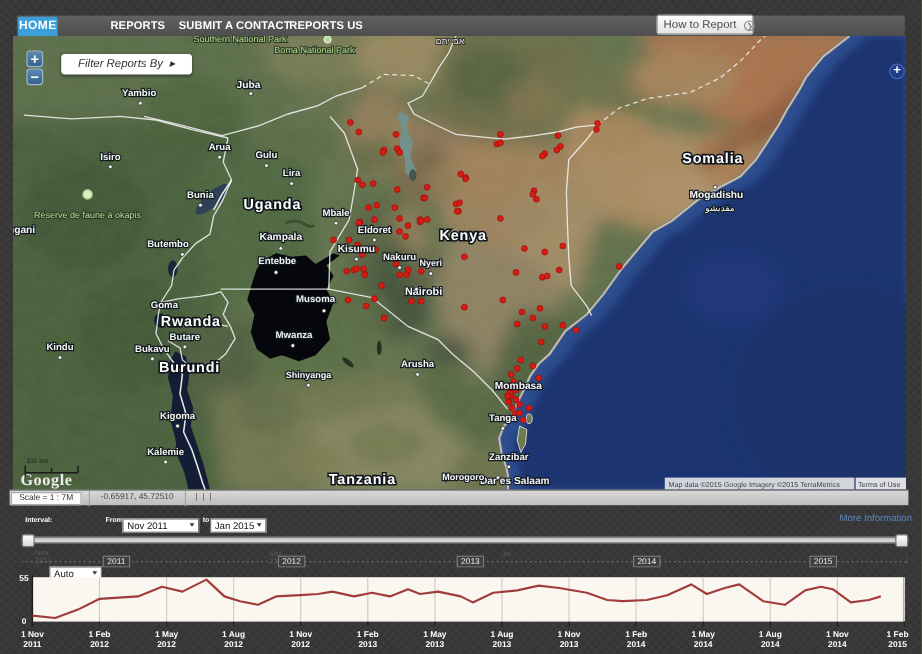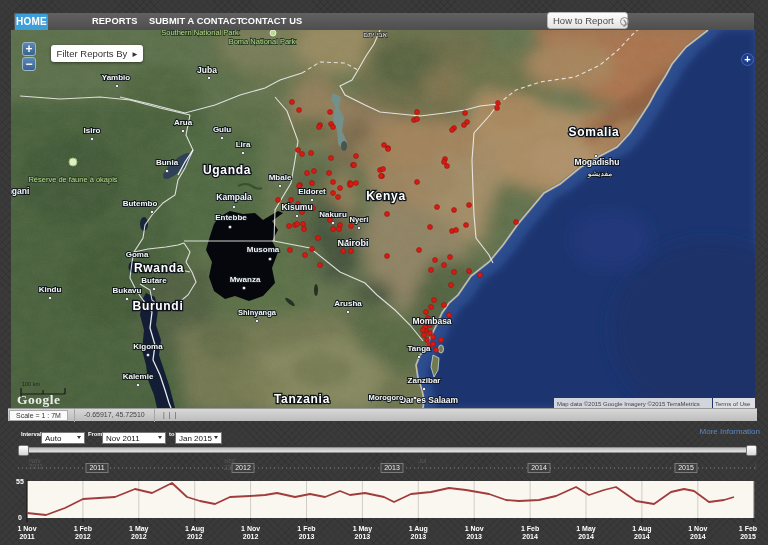--- a/index.html
+++ b/index.html
@@ -21,23 +21,23 @@
 .howto { position:absolute; left:547px; top:12px; width:81px; height:17px;
   background:linear-gradient(#fdfdfd,#e4e4e4); border:1px solid #b5b5b5; border-radius:3px;
   font-size:9.5px; color:#4a4a4a; text-align:left; padding-left:5px; line-height:15px; white-space:nowrap; }
 .howto .ic { display:inline-block; width:9px; height:9px; border:1px solid #8a8a8a;
   border-radius:50%; font-size:7px; line-height:9px; text-align:center; color:#8a8a8a;
   margin-left:4px; vertical-align:-1px; }
 #map { position:absolute; left:11px; top:30px; width:744px; height:378px; }
 .zbtn { position:absolute; width:14px; height:14px; background:linear-gradient(#5b88b4,#38638f);
   border:1px solid #9db6cc; border-radius:3px; color:#fff; font-size:12px; font-weight:bold;
   text-align:center; line-height:12px; z-index:5; }
-.fbtn { position:absolute; left:51px; top:45px; width:92px; height:17px; background:#fff;
+.fbtn { position:absolute; left:51px; top:45px; width:109px; height:17px; background:#fff;
   border-radius:3px; box-shadow:0 1px 3px rgba(0,0,0,.5); font-size:9.5px; color:#333;
-  text-align:center; line-height:17px; z-index:5; }
+  text-align:center; line-height:17px; z-index:5;font-style:italic; }
 .rbtn { position:absolute; left:741px; top:53px; width:13px; height:13px; border-radius:50%;
   background:#1c3d8c; border:1px solid #4a68b0; color:#fff; font-size:11px; font-weight:bold;
   line-height:11px; text-align:center; z-index:5; }
 .sbar { position:absolute; left:8px; top:408px; width:749px; height:13px;
   background:linear-gradient(#d8d8d8,#bdbdbd); border-top:1px solid #999; }
 .sbox { position:absolute; left:1px; top:1px; width:59px; height:11px; background:#fafafa;
   border:1px solid #aaa; font-size:7px; color:#333; text-align:center; line-height:10px; }
 .scoord { position:absolute; left:76px; top:2px; font-size:7px; color:#444; }
 .svr { position:absolute; top:0px; width:1px; height:13px; background:#a5a5a5; }
 .moreinfo { position:absolute; right:8px; top:427px; font-size:8px; color:#5b87c5;text-align:right; }
@@ -78,21 +78,21 @@
   font-family:"Liberation Sans",sans-serif; }
 .yb { fill:#3f3f3f; stroke:#8a8a8a; stroke-width:.8; }
 .yt { fill:#eee; font-size:7px; text-anchor:middle; font-family:"Liberation Sans",sans-serif; }
 .fl { fill:#5a5a5a; font-size:6.5px; font-family:"Liberation Sans",sans-serif; }
 </style></head>
 <body>
 <div class="nav">
   <div class="home">HOME</div>
   <a style="left:41px">REPORTS</a>
   <a style="left:98px">SUBMIT A CONTACT</a>
-  <a style="left:190px">CONTACT US</a>
+  <a style="left:190px">REPORTS US</a>
 </div>
 <div class="howto">How to Report <span class="ic">❯</span></div>
 
 <svg id="map" viewBox="0 0 744 378">
 
 <defs>
 <filter id="blur8">
         <feGaussianBlur stdDeviation="8"></feGaussianBlur>
       </filter>
 <filter id="blur5">
@@ -427,21 +427,21 @@
 
 <div class="sbar">
   <div class="sbox">Scale = 1 : 7M</div>
   <div class="scoord">-0.65917, 45.72510</div>
   <div class="svr" style="left:66px"></div>
   <div class="svr" style="left:146px"></div>
   <div class="scoord" style="left:155px; color:#555;">| &nbsp;| &nbsp;|</div>
 </div>
 
 <span class="ctl" style="left:21px;">Interval:</span>
-<div class="sel" style="left:41px; width:44px;">Auto<span class="car"></span></div>
+<div class="sel" style="left:41px; width:44px;margin-top:40px;">Auto<span class="car"></span></div>
 <span class="ctl" style="left:88px;">From:</span>
 <div class="sel" style="left:102px; width:64px;">Nov 2011<span class="car"></span></div>
 <span class="ctl" style="left:169px;">to</span>
 <div class="sel" style="left:175px; width:47px;">Jan 2015<span class="car"></span></div>
 <div class="moreinfo">More Information</div>
 
 <div class="slider">
   <div class="shandle" style="left:-1px;"></div>
   <div class="shandle" style="right:-1px;"></div>
 </div>

